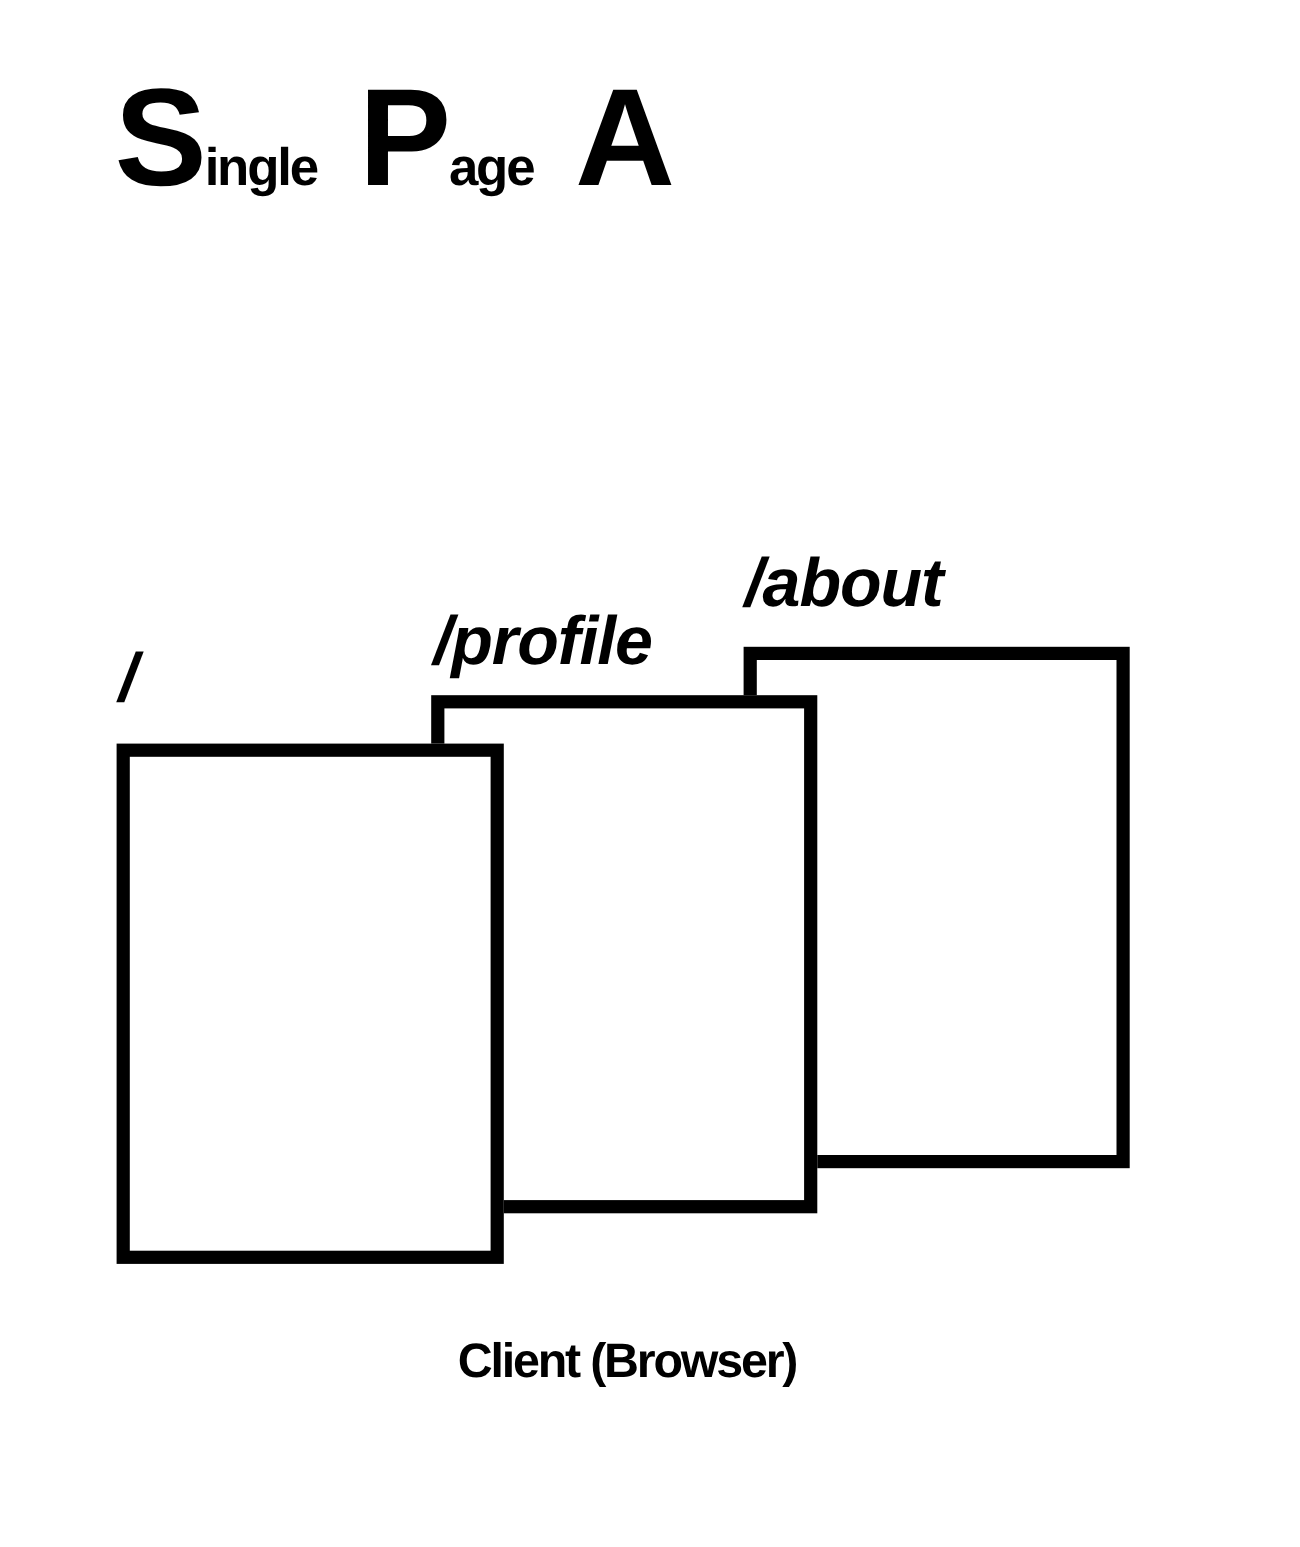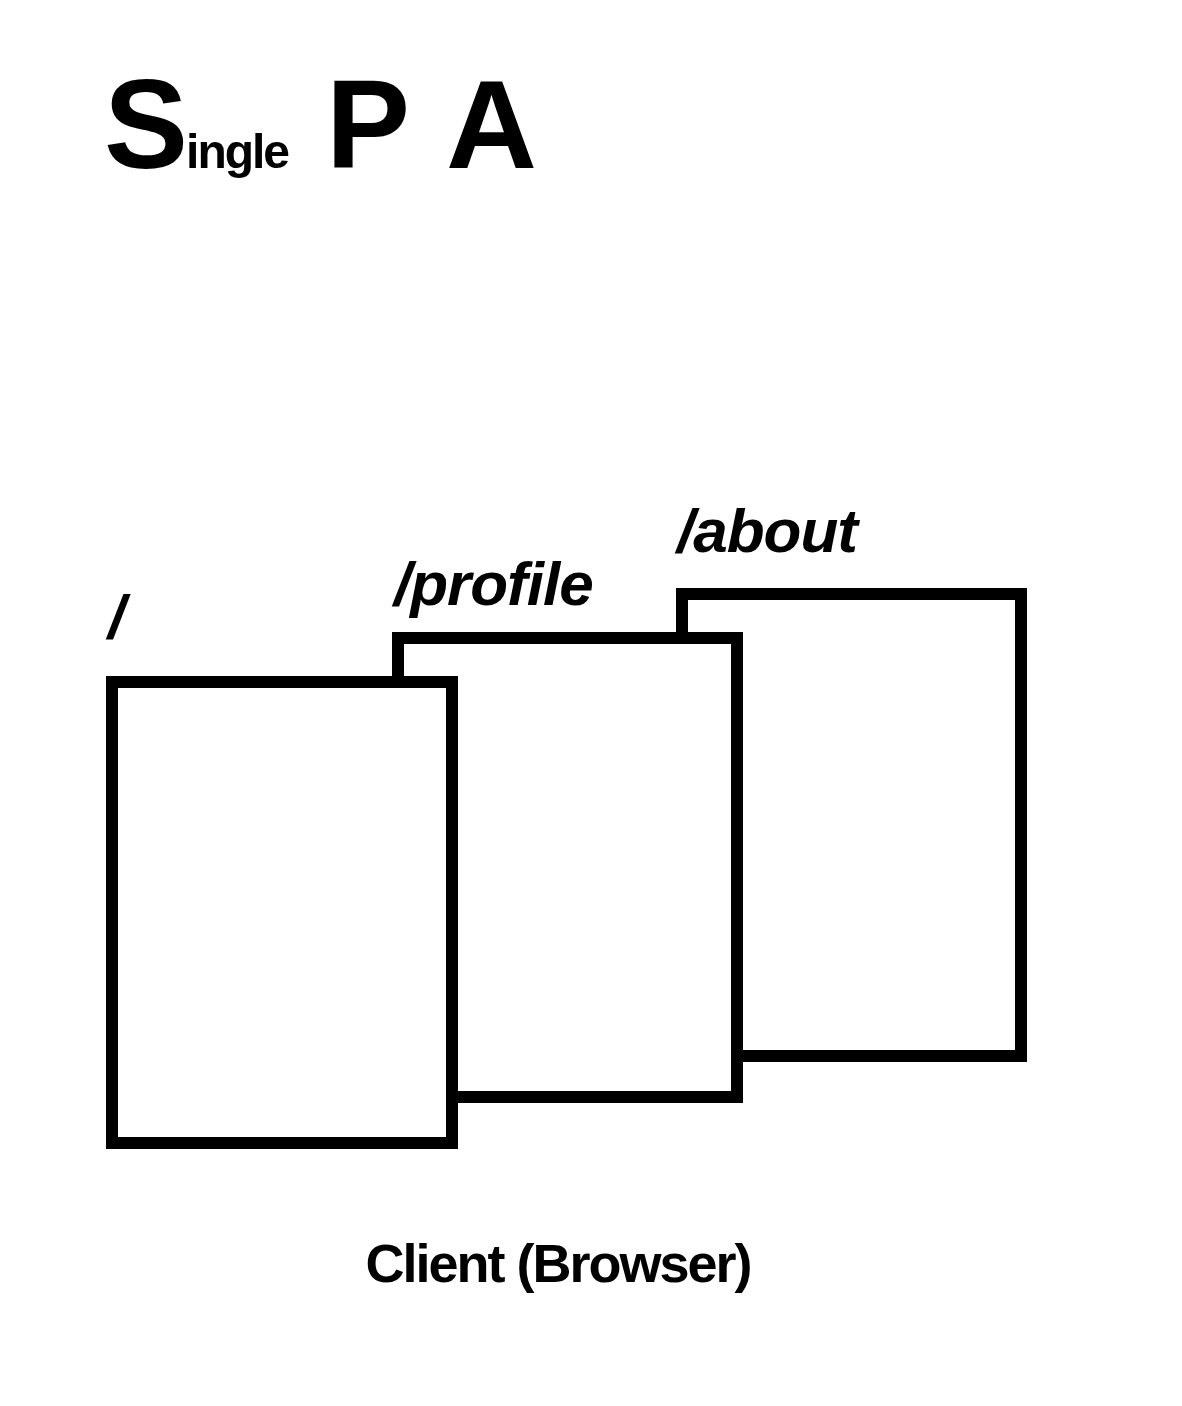--- a/index.html
+++ b/index.html
@@ -55,44 +55,44 @@
     letter-spacing: -1px;
     white-space: nowrap;
   }
   .route-label--home    { left:  95px; top: 586px; }
   .route-label--profile { left: 381px; top: 553px; }
   .route-label--about   { left: 664px; top: 500px; }
 
   
   .caption {
     position: absolute;
-    left: 0;
+    left: 12px;
     top: 1216px;
     width: 1116px;
     text-align: center;
     font-weight: bold;
-    font-size: 54px;
+    font-size: 44px;
     line-height: 1;
     letter-spacing: -2px;
     white-space: nowrap;
-    margin-top: 20px;
   }
 </style>
 </head>
 <body>
 
 <div class="page">
 
   <h1 class="title">
     <span class="word">
         <span class="initial">S</span>
         <span class="rest">ingle</span>
       </span>
     <span class="word">
         <span class="initial">P</span>
+        <span class="rest">age</span>
       </span>
     <span class="word">
         <span class="initial">A</span>
       </span>
   </h1>
 
   <div class="diagram">
 
     <div class="route-label route-label--about">/about</div>
 

